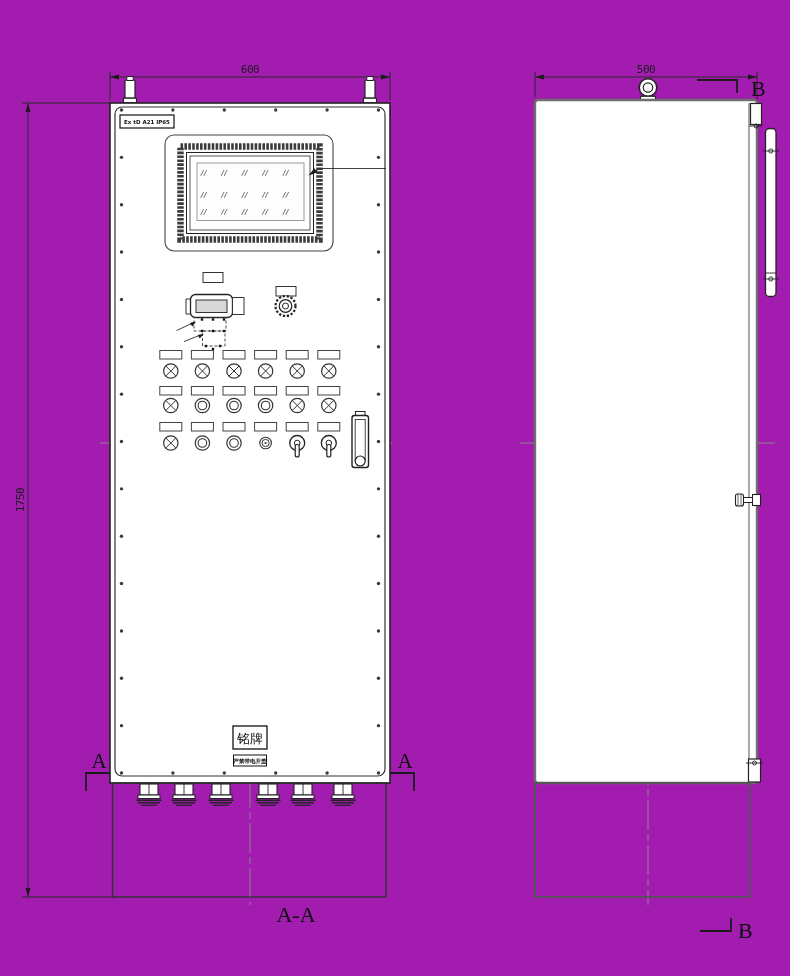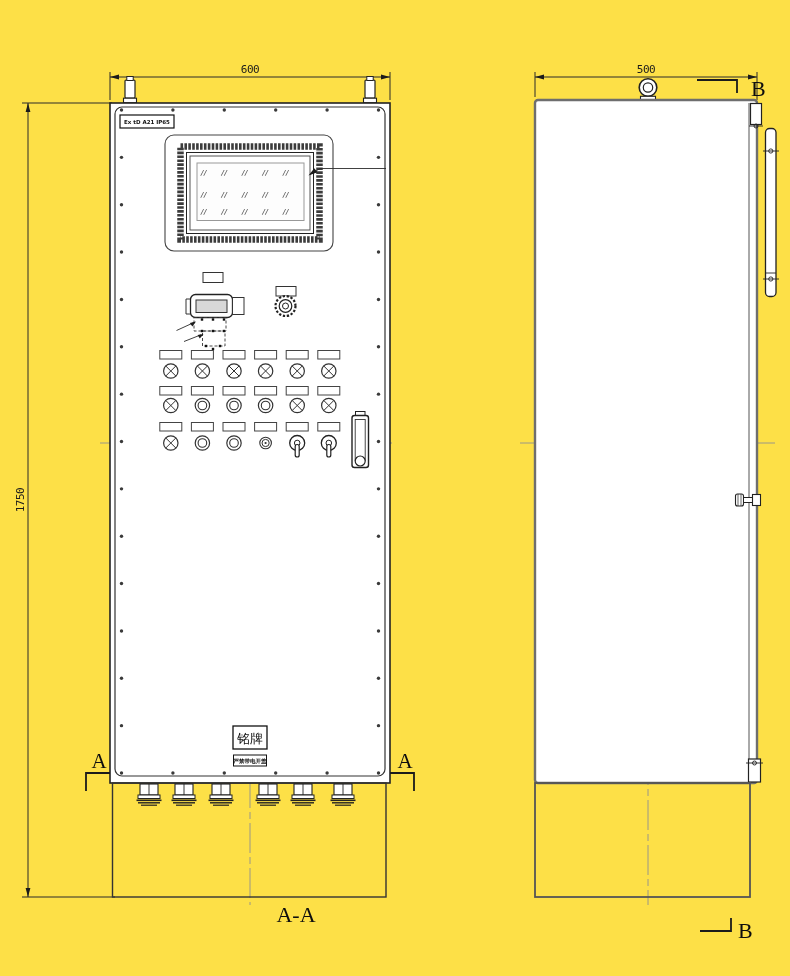--- a/index.html
+++ b/index.html
@@ -1,16 +1,16 @@
 <!DOCTYPE html>
 <html><head>
 <meta charset="utf-8">
 <style>
   html,body{margin:0;padding:0;background:#ffffff;}
-  #canvas{position:relative;width:790px;height:976px;background:#fde047;overflow:hidden;}
+  #canvas{position:relative;width:790px;height:976px;background:#a21caf;overflow:hidden;}
   svg{position:absolute;left:0;top:0;}
   .dim{font:11px "DejaVu Sans Mono", monospace; fill:#1b1b1b; letter-spacing:-0.5px;}
   .sec{font:21px "Liberation Serif", serif; fill:#0e0e0e;}
   .secbig{font:22px "Liberation Serif", serif; fill:#0e0e0e;}
   .tiny{font:5.5px "DejaVu Sans", sans-serif; font-weight:bold; fill:#111;}
   .cjk{font:13px "DejaVu Sans", sans-serif; fill:#111;}
   .cjksmall{font:5.5px "DejaVu Sans", sans-serif; font-weight:bold; fill:#111;}
   .hatch{font:italic 700 7px "DejaVu Sans", sans-serif; fill:#555; letter-spacing:0.5px;}
   .cl{stroke:#8f8f8f;stroke-width:0.9;stroke-dasharray:30 4 7 4;fill:none;}
   .thin{stroke:#2b2b2b;stroke-width:1;fill:none;}

